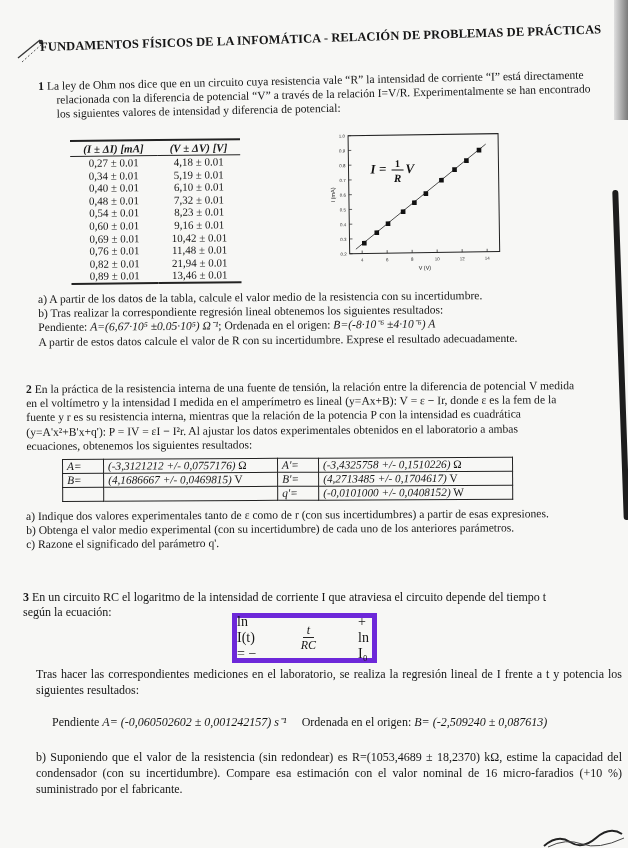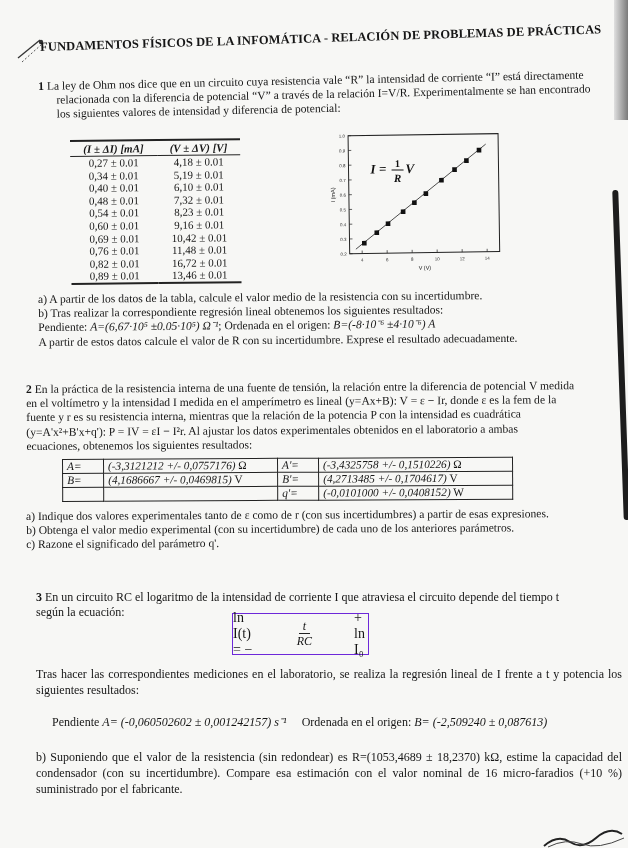--- a/index.html
+++ b/index.html
@@ -38,22 +38,22 @@
 
     .p2 { left:26px; top:383px; width:580px; text-align:justify; transform:rotate(-0.4deg); transform-origin:left top; }
     .t2 { left:62px; top:459px; transform:rotate(-0.3deg); transform-origin:left top; }
     .t2 table { border-collapse:collapse; font-size:11.3px; }
     .t2 td { border:1px solid #222; padding:0 4px; height:13px; line-height:13px; white-space:nowrap; }
     .t2 td.lbl { font-style:italic; width:32px; }
     .t2 td.val { font-style:italic; }
     .t2 td.val .u { font-style:normal; }
     .p2b { left:26px; top:510px; width:580px; transform:rotate(-0.3deg); transform-origin:left top; }
 
-    .p3 { left:36px; top:590px; width:586px; font-size:12px; line-height:15px; }
-    .eqbox { left:232px; top:613px; width:135px; height:40px; border:1px solid #6d28d9;
+    .p3 { left:23px; top:590px; width:586px; font-size:12px; line-height:15px; }
+    .eqbox { left:232px; top:613px; width:135px; height:40px; border:5px solid #6d28d9;
       display:flex; align-items:center; font-size:14px; font-family:"Liberation Serif", serif;gap:40px; }
     .frac { display:inline-flex; flex-direction:column; align-items:center; vertical-align:middle; margin:0 2px; font-style:italic; font-size:12px; }
     .frac .num { border-bottom:1px solid #222; padding:0 4px; line-height:13px; }
     .frac .den { line-height:14px; }
     .p3b { left:36px; top:666px; width:586px; font-size:12px; line-height:16px; text-align:justify; }
     .p3c { left:36px; top:714px; width:586px; font-size:12px; line-height:16px;margin-left:16px; }
     .p3d { left:36px; top:749px; width:586px; font-size:12px; line-height:16px; text-align:justify; }
     .sig { right:0; top:828px; width:90px; height:20px; }
   </style>
 </head>
@@ -113,21 +113,21 @@
           <tr>
             <td>0,69 ± 0.01</td>
             <td>10,42 ± 0.01</td>
           </tr>
           <tr>
             <td>0,76 ± 0.01</td>
             <td>11,48 ± 0.01</td>
           </tr>
           <tr>
             <td>0,82 ± 0.01</td>
-            <td>16,72 ± 0.01</td>
+            <td>21,94 ± 0.01</td>
           </tr>
           <tr>
             <td>0,89 ± 0.01</td>
             <td>13,46 ± 0.01</td>
           </tr>
         </tbody>
     </table>
   </div>
 
   <div class="abs chart">

